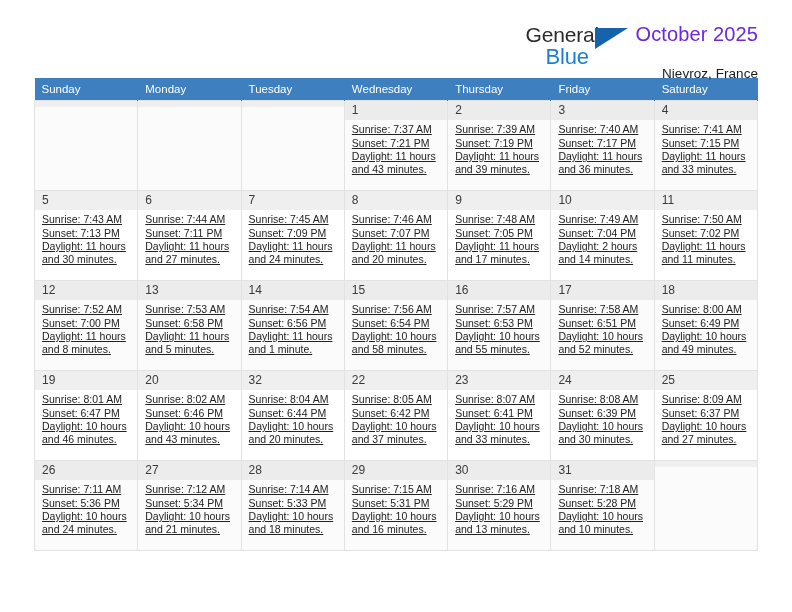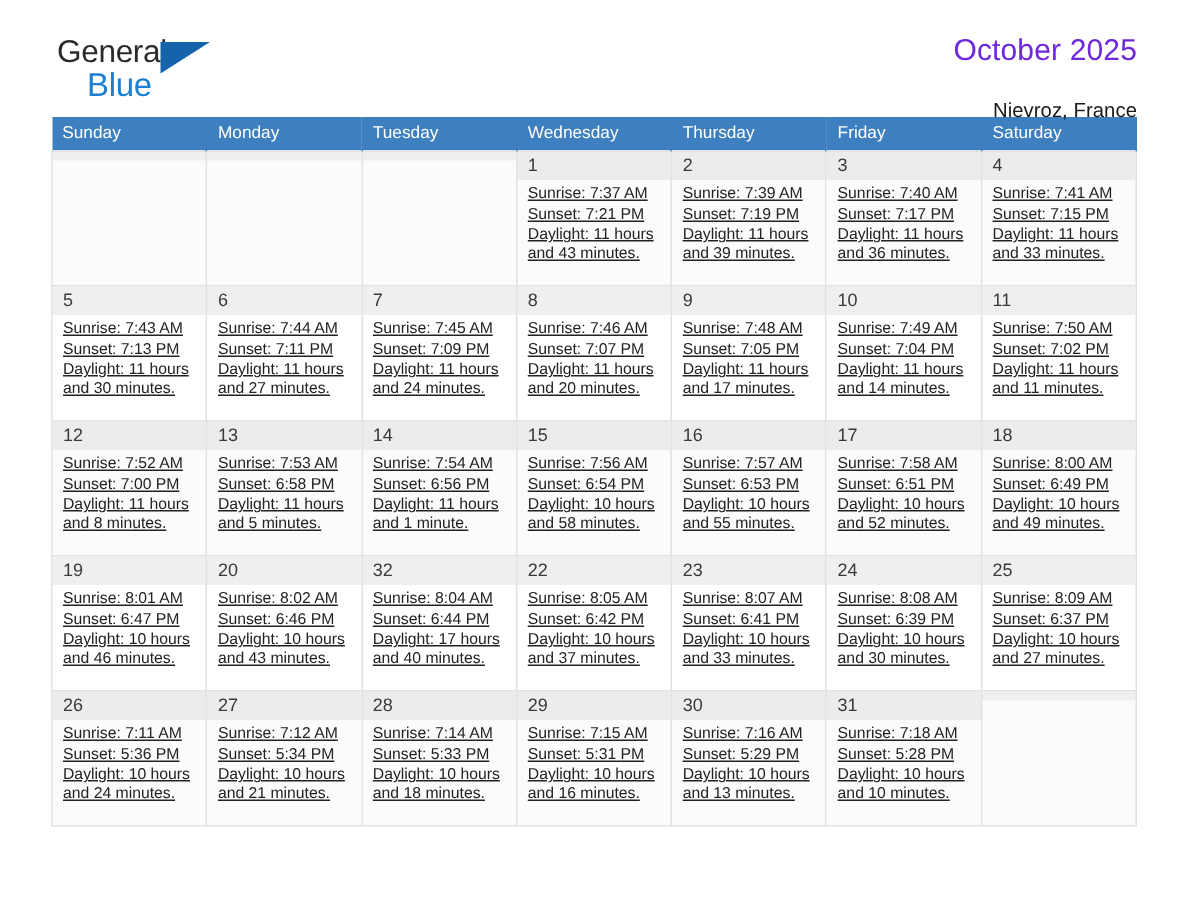--- a/index.html
+++ b/index.html
@@ -19,21 +19,21 @@
     width: 792px;
     height: 612px;
     box-sizing: border-box;
     padding: 0 34px;
   }
 
   
   .header {
     display: flex;
     align-items: flex-start;
-    justify-content: space-between;
+    justify-content: flex-end;
     height: 74px;
     padding-top: 24px;
     box-sizing: border-box;
   }
   .logo {
     position: relative;
     width: 110px;
     height: 48px;
     line-height: 1;
     padding-left: 4px;
@@ -253,21 +253,21 @@
               <div>Sunrise: 7:48 AM</div>
               <div>Sunset: 7:05 PM</div>
               <div class="daylight">Daylight: 11 hours and 17 minutes.</div>
             </div>
           </td>
           <td>
             <span class="daynum">10</span>
             <div class="info">
               <div>Sunrise: 7:49 AM</div>
               <div>Sunset: 7:04 PM</div>
-              <div class="daylight">Daylight: 11 hours and 14 minutes.</div>
+              <div class="daylight">Daylight: 2 hours and 14 minutes.</div>
             </div>
           </td>
           <td>
             <span class="daynum">11</span>
             <div class="info">
               <div>Sunrise: 7:50 AM</div>
               <div>Sunset: 7:02 PM</div>
               <div class="daylight">Daylight: 11 hours and 11 minutes.</div>
             </div>
           </td>
@@ -345,21 +345,21 @@
               <div>Sunrise: 8:02 AM</div>
               <div>Sunset: 6:46 PM</div>
               <div class="daylight">Daylight: 10 hours and 43 minutes.</div>
             </div>
           </td>
           <td>
             <span class="daynum">32</span>
             <div class="info">
               <div>Sunrise: 8:04 AM</div>
               <div>Sunset: 6:44 PM</div>
-              <div class="daylight">Daylight: 17 hours and 40 minutes.</div>
+              <div class="daylight">Daylight: 10 hours and 20 minutes.</div>
             </div>
           </td>
           <td>
             <span class="daynum">22</span>
             <div class="info">
               <div>Sunrise: 8:05 AM</div>
               <div>Sunset: 6:42 PM</div>
               <div class="daylight">Daylight: 10 hours and 37 minutes.</div>
             </div>
           </td>

